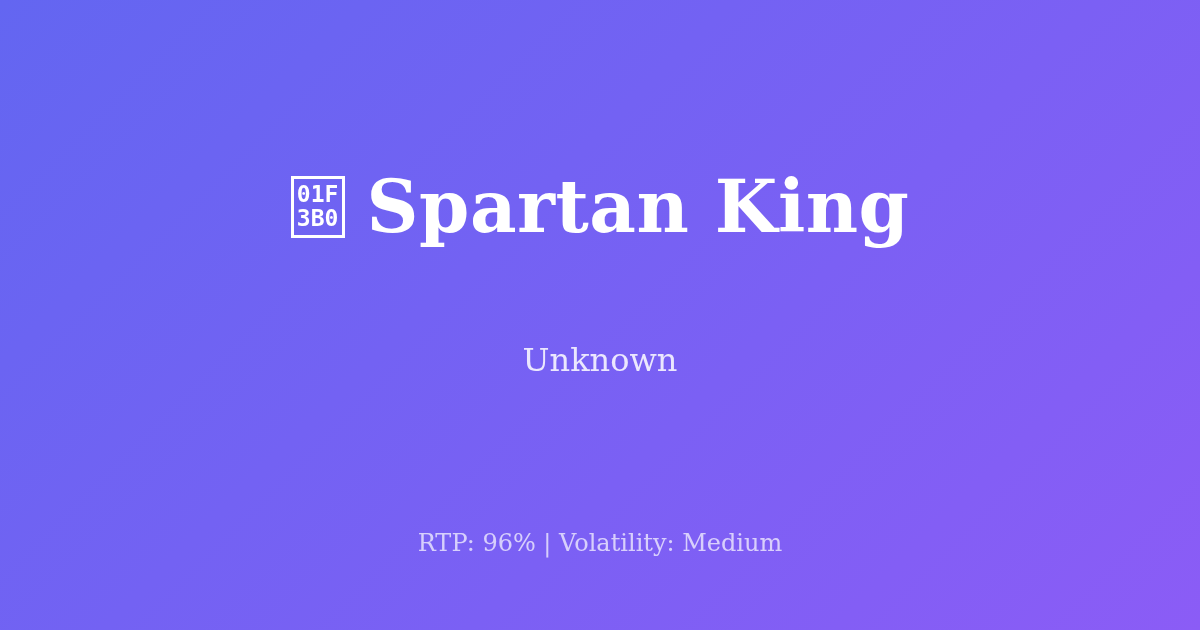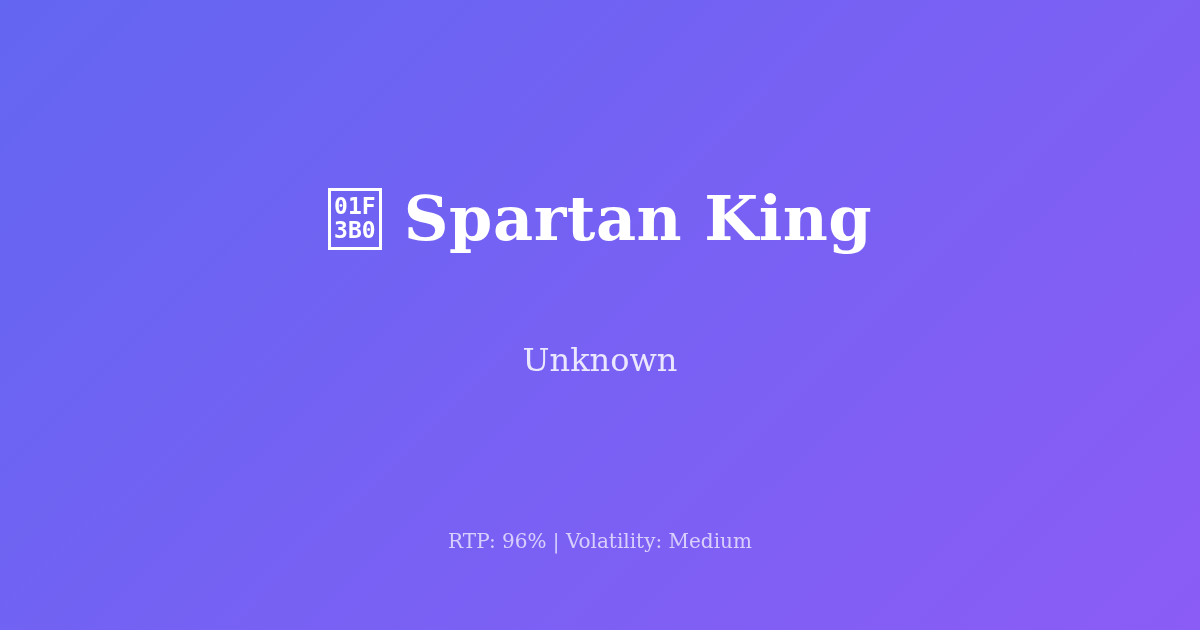--- a/index.html
+++ b/index.html
@@ -32,21 +32,20 @@
     left: 0;
     right: 0;
     top: 0;
     height: 500px;
     display: flex;
     flex-direction: column;
     align-items: center;
     justify-content: center;
     padding: 0 60px;
     box-sizing: border-box;
-    margin-top: 12px;
   }
 
   .title-row {
     display: flex;
     flex-direction: row;
     align-items: center;
     justify-content: center;
     gap: 22px;
     max-width: 1080px;
   }
@@ -70,21 +69,21 @@
     font-size: 23px;
     font-weight: 700;
     line-height: 1.04;
     letter-spacing: 0px;
     color: #FFFFFF;
     display: block;
   }
 
   .og-title {
     font-family: "DejaVu Serif", "Liberation Serif", serif;
-    font-size: 62px;
+    font-size: 72px;
     font-weight: 700;
     color: #FFFFFF;
     line-height: 1.05;
     letter-spacing: 0.5px;
     white-space: nowrap;
   }
 
   .og-subtitle {
     font-family: "DejaVu Serif", "Liberation Serif", serif;
     font-size: 32px;
@@ -96,21 +95,21 @@
   }
 
   
   .og-footer {
     position: absolute;
     left: 0;
     right: 0;
     top: 528px;
     text-align: center;
     font-family: "DejaVu Serif", "Liberation Serif", serif;
-    font-size: 20px;
+    font-size: 24px;
     font-weight: 400;
     color: rgba(255, 255, 255, 0.7);
     line-height: 1.3;
   }
 </style>
 </head>
 <body>
 
 <div class="og-card">
 

